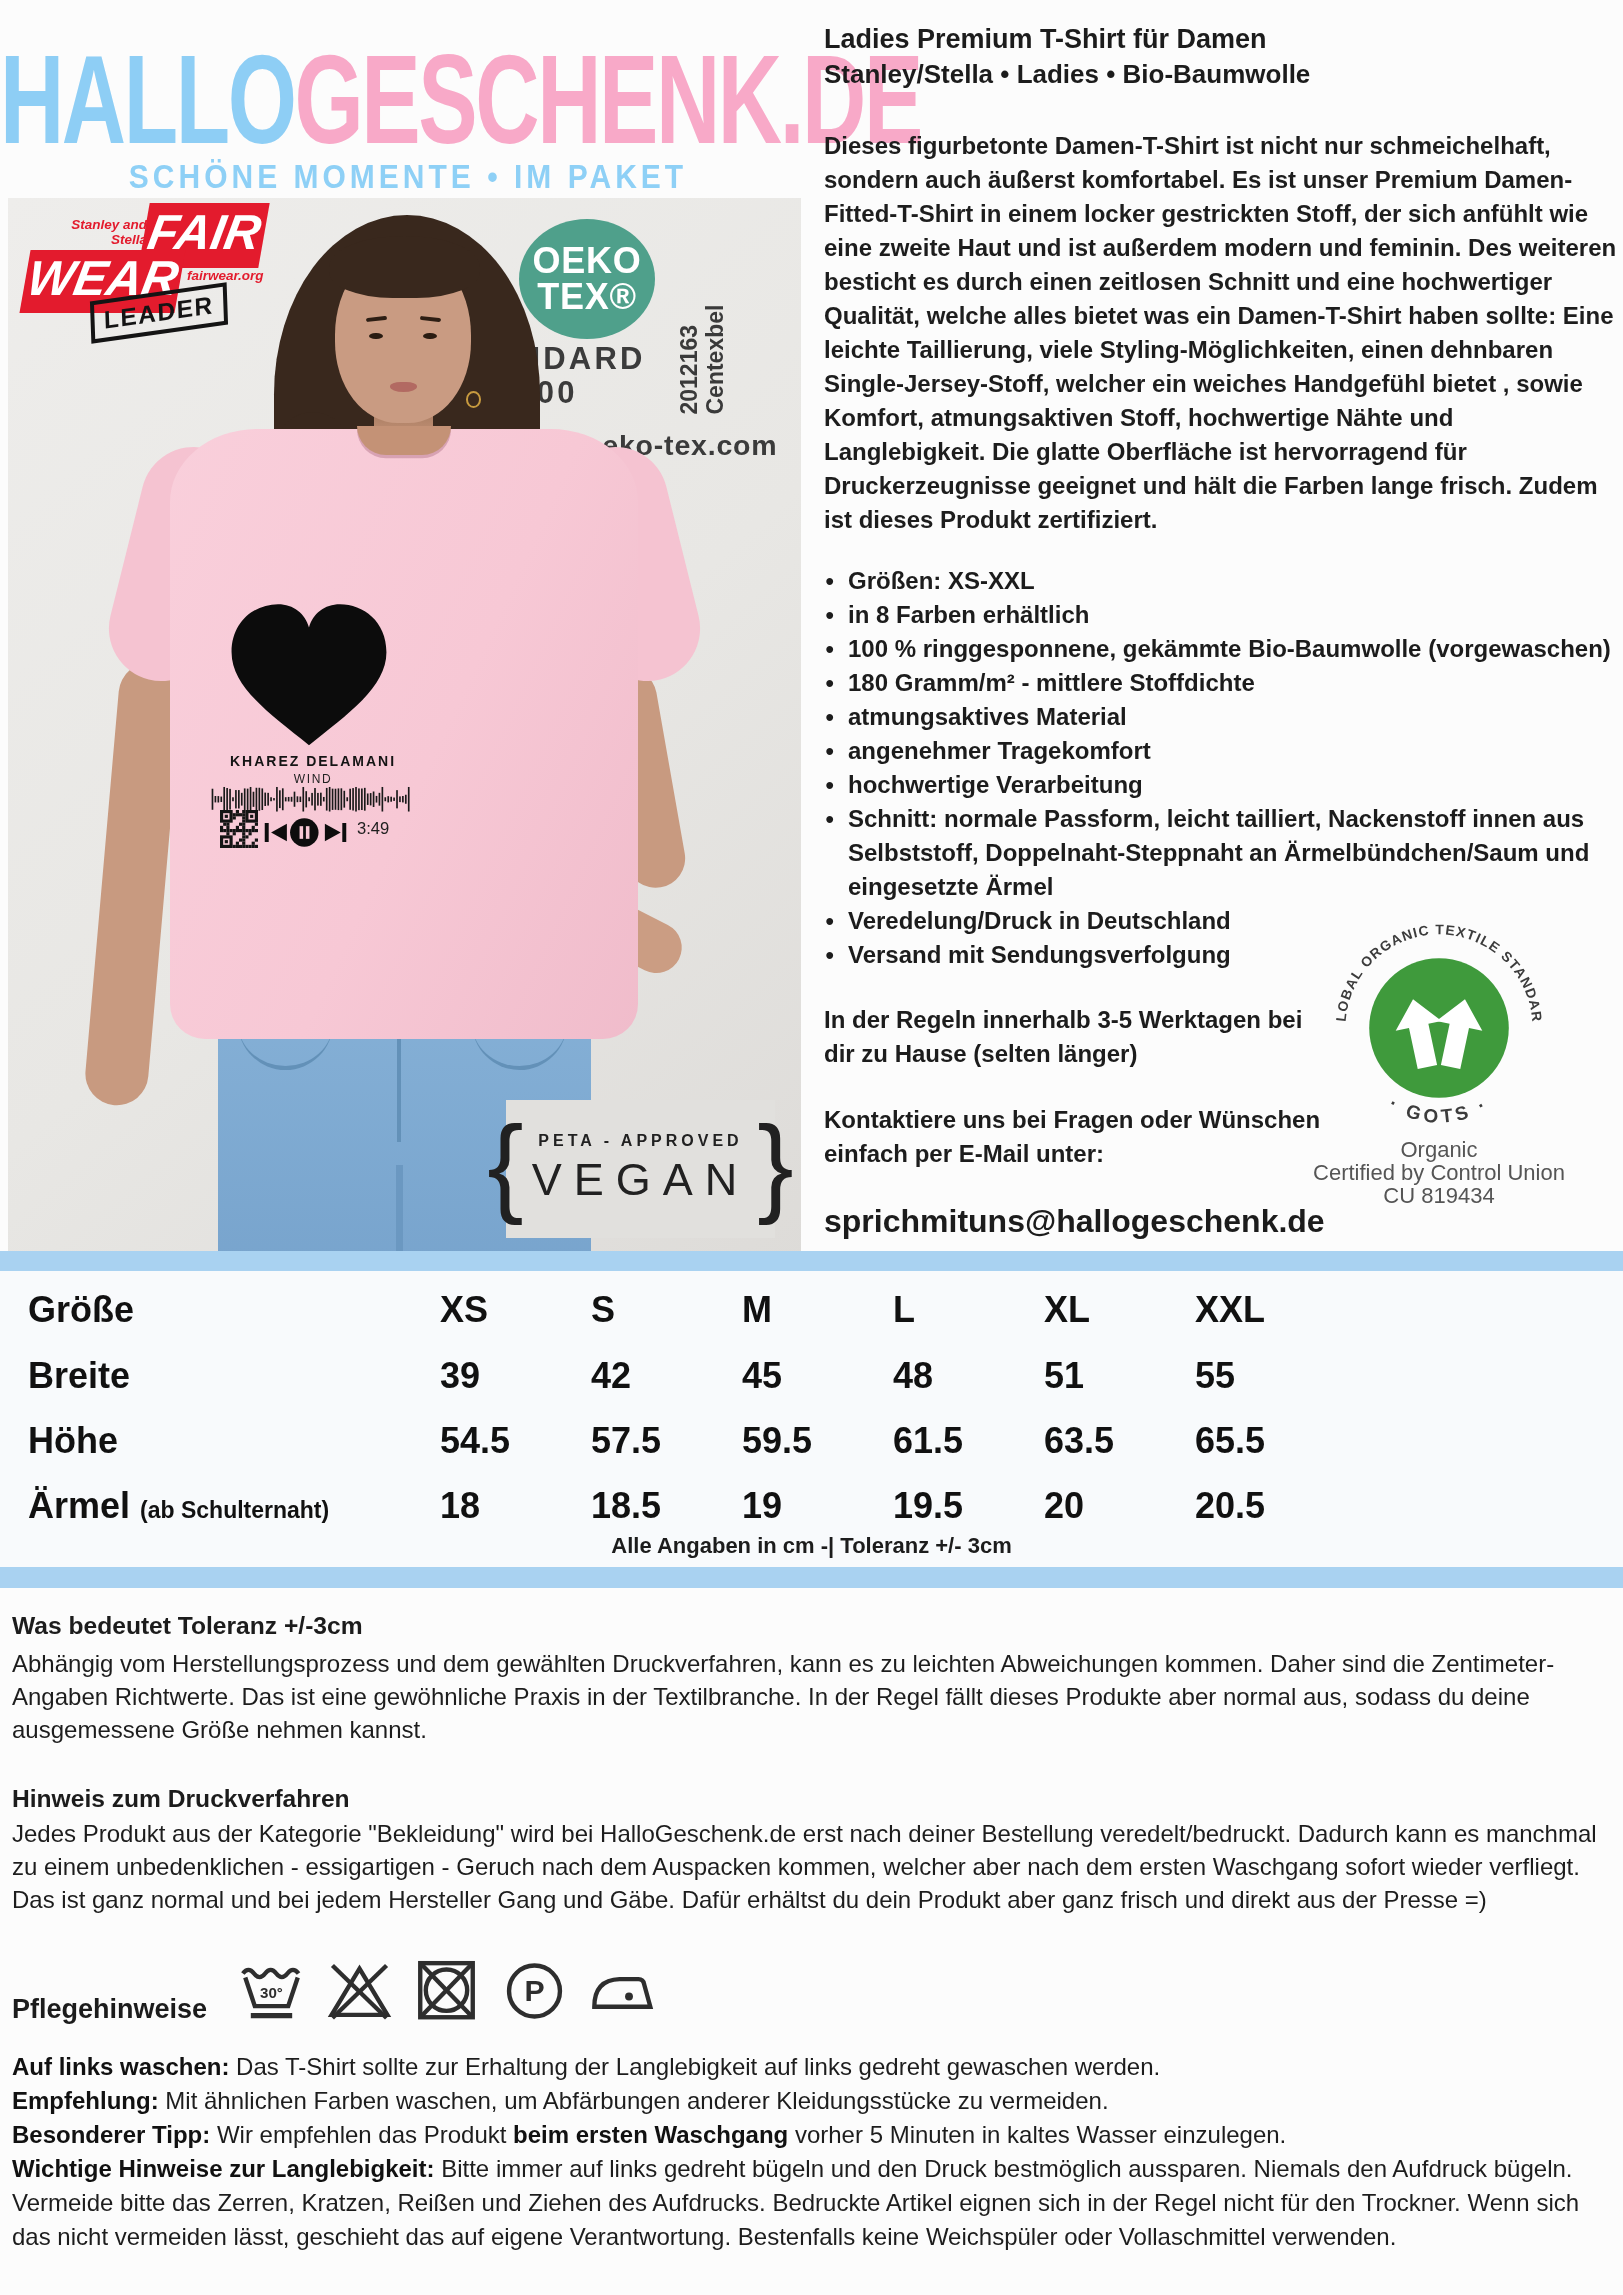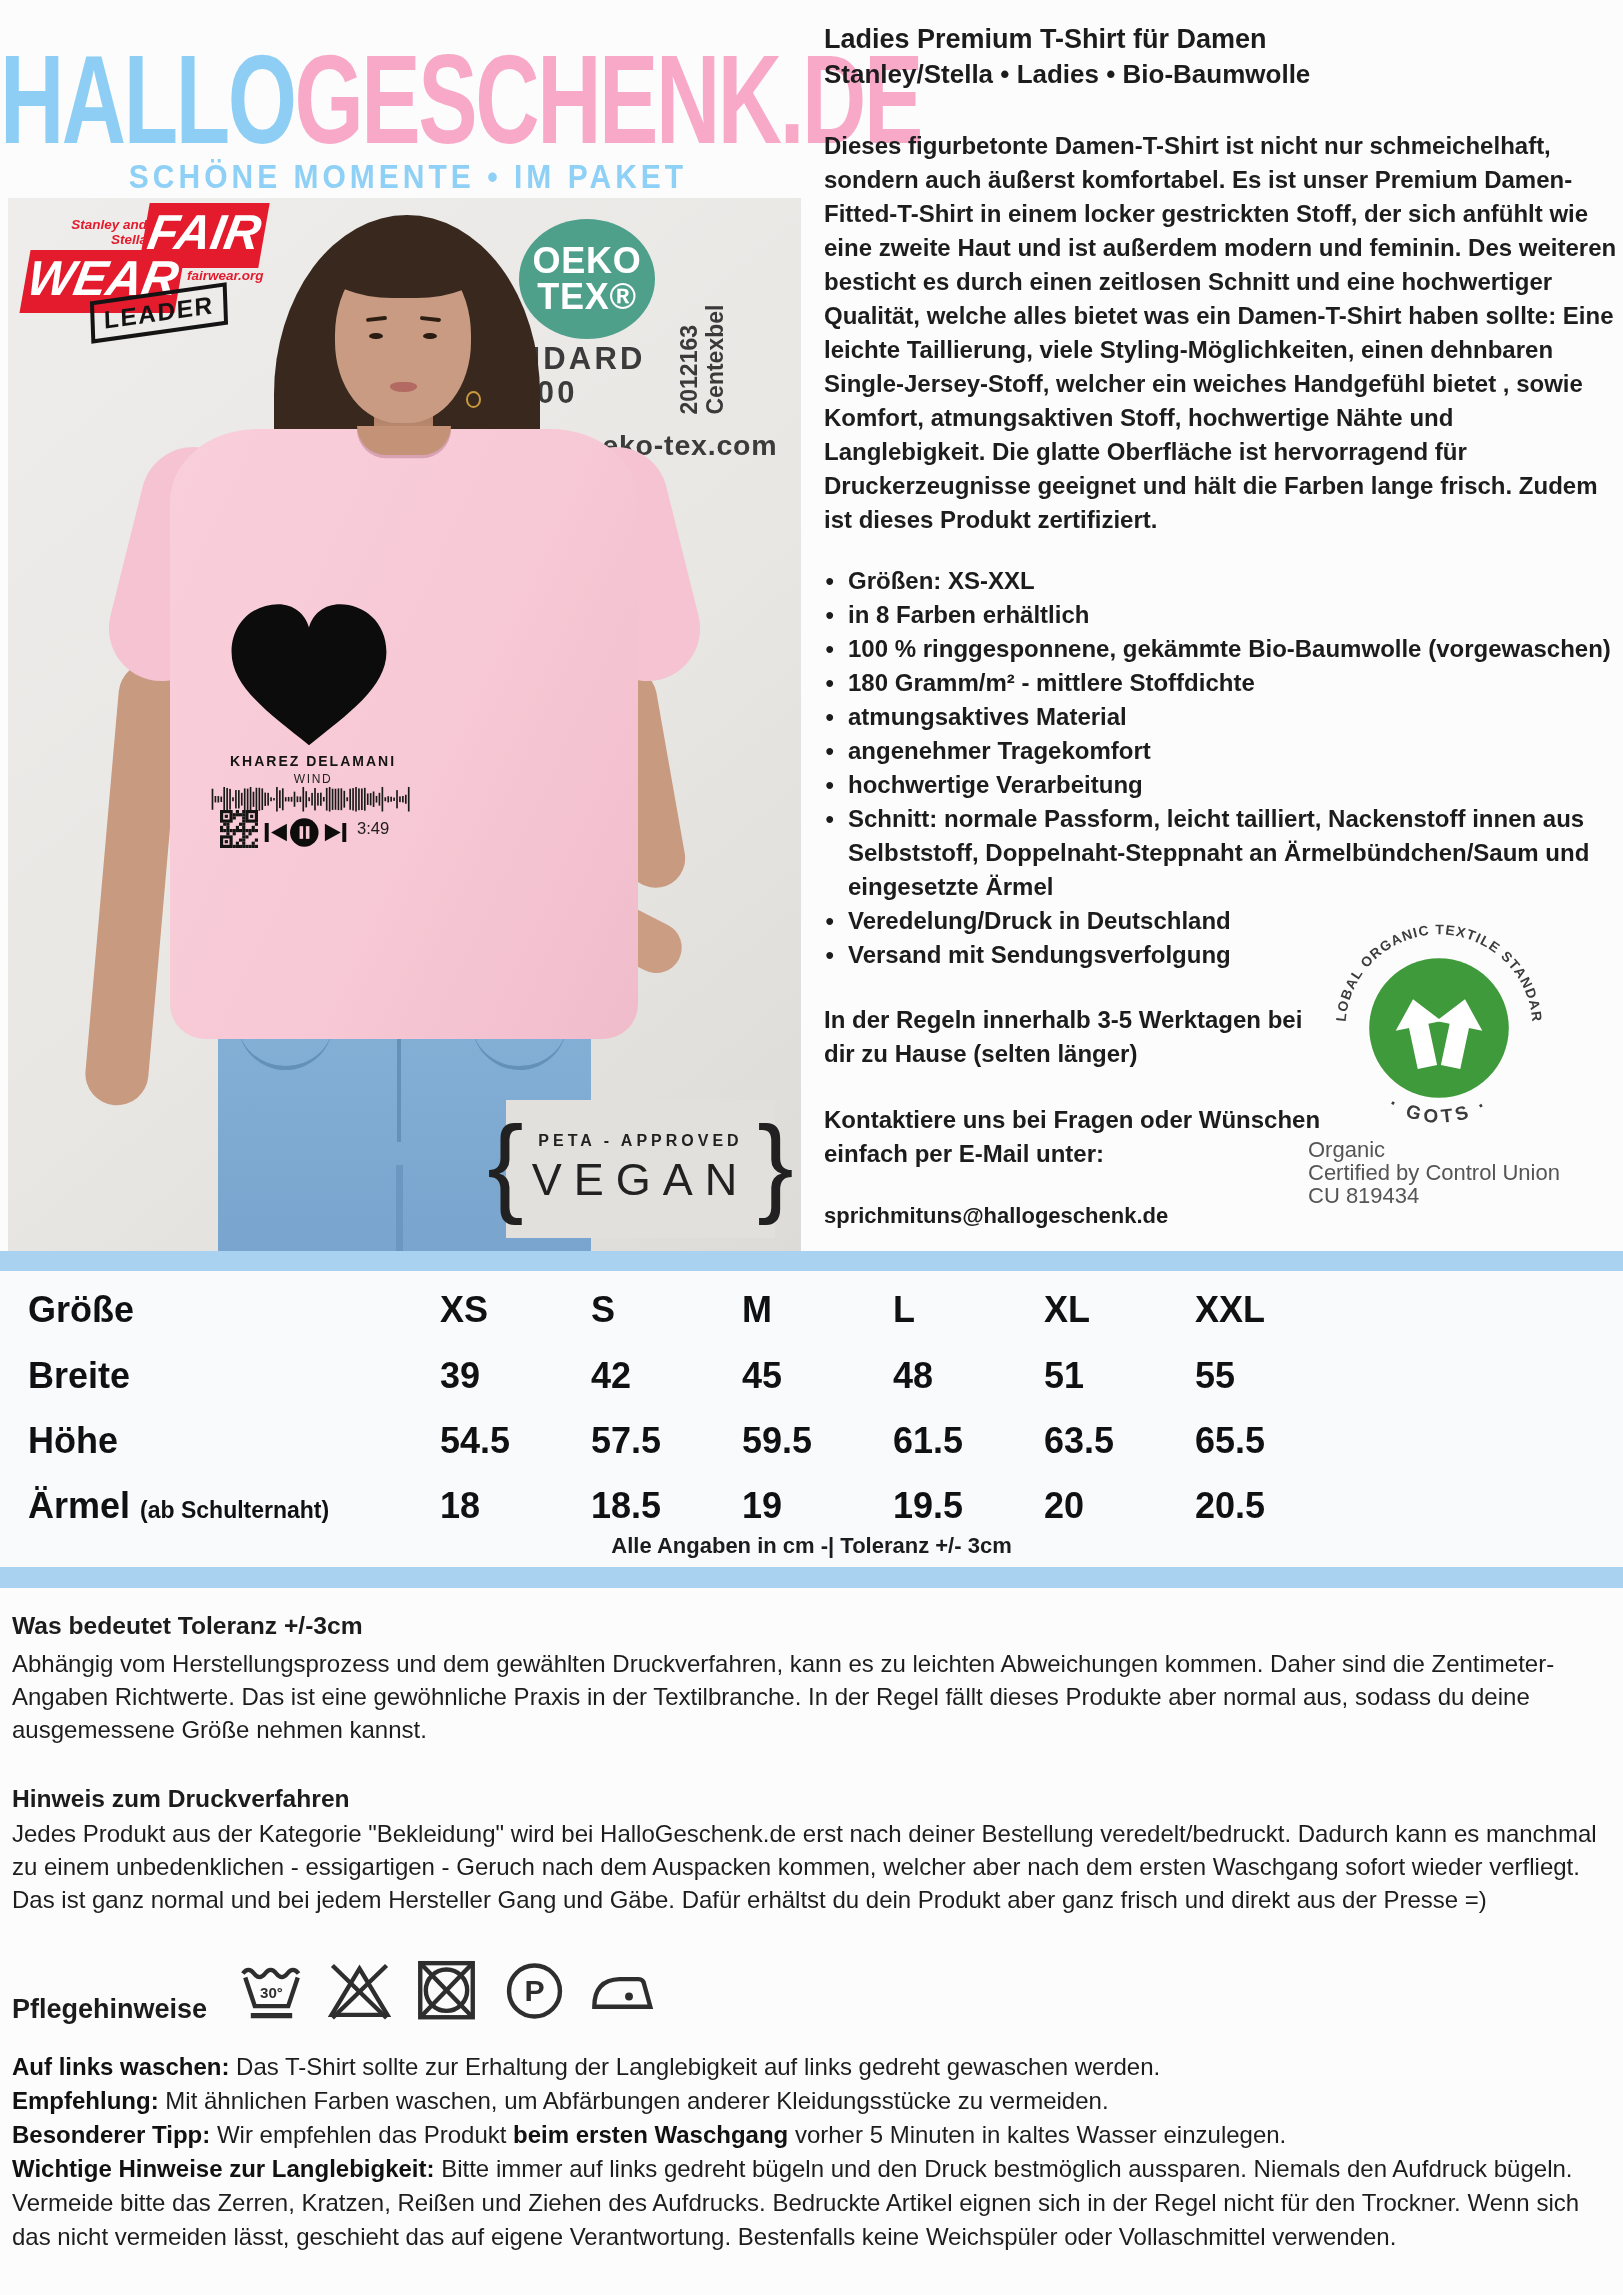--- a/index.html
+++ b/index.html
@@ -94,24 +94,24 @@
   
   .rc{left:824px;width:793px;font-weight:bold;}
   #p-title{top:24px;font-size:27px;font-weight:800;}
   #p-subtitle{top:59px;font-size:26px;font-weight:800;}
   #p-desc{top:129px;font-size:24px;line-height:34px;color:#1d1d1d;}
   #p-bullets{top:564px;font-size:24px;line-height:34px;margin:0;padding:0;list-style:none;}
   #p-bullets li{position:relative;padding-left:24px;}
   #p-bullets li::before{content:"•";position:absolute;left:1.6px;}
   #p-delivery{top:1003px;width:507px;font-size:24px;line-height:34px;}
   #p-contact{top:1103px;width:523px;font-size:24px;line-height:34px;}
-  #p-email{top:1203px;font-size:22px;font-weight:800;}
+  #p-email{top:1203px;font-size:32px;font-weight:800;}
 
   #gots{left:1308px;top:913px;width:262px;text-align:center;}
-  #gots-caption{left:1308px;top:1138px;width:262px;text-align:left;color:#555;
+  #gots-caption{left:1308px;top:1138px;width:262px;text-align:center;color:#555;
                 font-size:22px;line-height:23px;}
 
   
   .bluebar{left:0;width:1623px;height:20.6px;background:#a9d2f1;}
   #bar-top{top:1251px;} #bar-bottom{top:1567px;}
   #table-bg{left:0;top:1271px;width:1623px;height:296px;background:#f8fafc;}
   .trow{position:absolute;left:28px;display:grid;
         grid-template-columns:396px 135px 135px 135px 135px 135px 135px;
         font-size:36px;font-weight:800;color:#111;gap:16px;}
   #trow-h{top:1289px;} #trow-1{top:1355px;} #trow-2{top:1420px;} #trow-3{top:1485px;}

